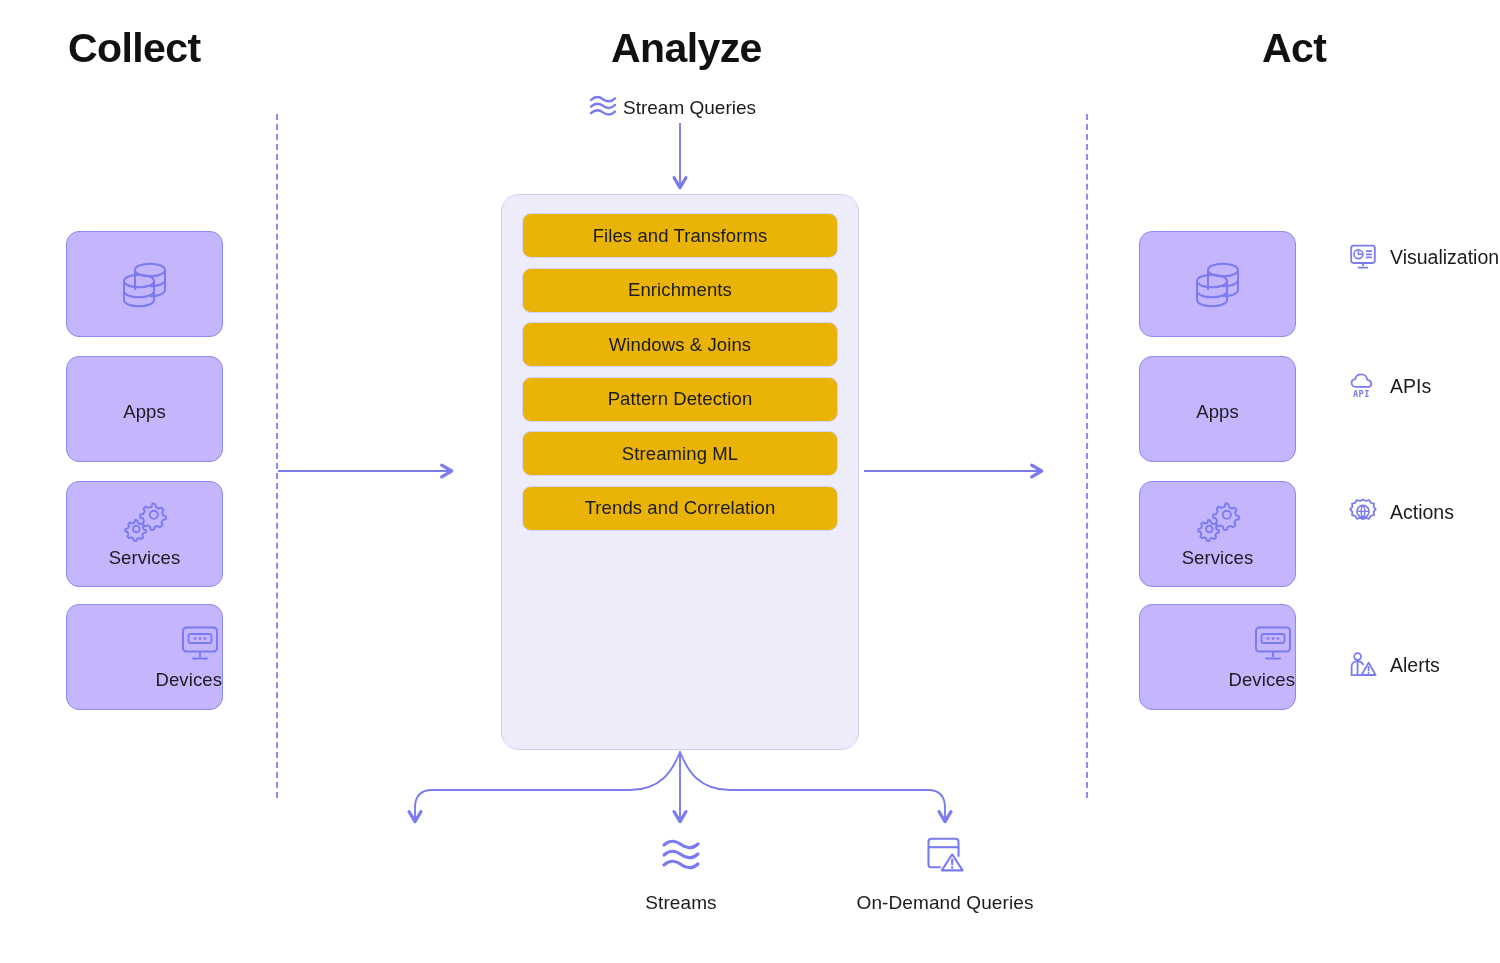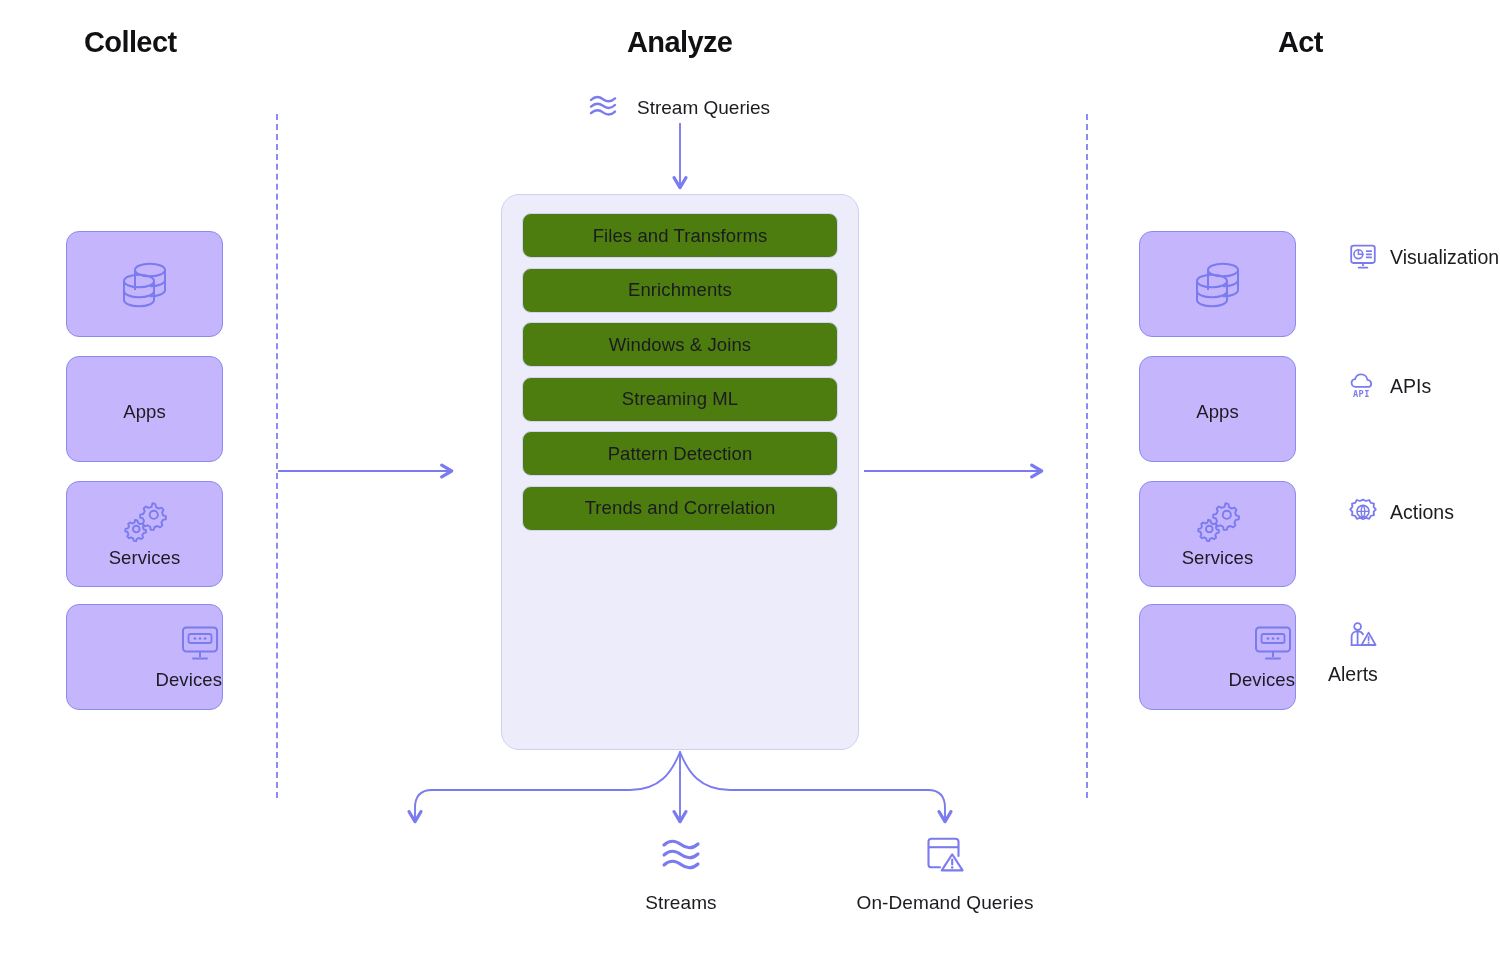--- a/index.html
+++ b/index.html
@@ -6,22 +6,22 @@
   body{
     width:1500px;height:963px;position:relative;overflow:hidden;
     font-family:"Liberation Sans","DejaVu Sans",sans-serif;
     color:#16161a;
     -webkit-font-smoothing:antialiased;
   }
   .stage{position:absolute;left:0;top:0;width:1500px;height:963px;}
 
   
   .col-title{
-    position:absolute;font-size:29px;font-weight:700;letter-spacing:-0.6px;
-    color:#111114;white-space:nowrap;line-height:1;margin-left:16px;
+    position:absolute;font-size:41px;font-weight:700;letter-spacing:-0.6px;
+    color:#111114;white-space:nowrap;line-height:1;
   }
   #title-collect{left:68px;top:28px;}
   #title-analyze{left:611px;top:28px;}
   #title-act{left:1262px;top:28px;}
 
   
   .divider{
     position:absolute;width:0;border-left:2px dashed #8b8bf2;top:114px;height:684px;
   }
   #divider-left{left:276px;}
@@ -43,51 +43,51 @@
   #act-col .card{left:1139px;}
   .row1{top:231px;} .row2{top:356px;} .row3{top:481px;} .row4{top:604px;align-items:flex-end;}
 
   
   #analyze-panel{
     position:absolute;left:501px;top:194px;width:358px;height:556px;
     background:#ececfb;border:1.5px solid #cfcff6;border-radius:18px;
     box-sizing:border-box;padding:18px 20px;
   }
   .stage-item{
-    height:45px;margin-bottom:9.6px;background:#4d7c0f;
+    height:45px;margin-bottom:9.6px;background:#eab308;
     border:1.4px solid #d2d2f7;border-radius:9px;
     display:flex;align-items:center;justify-content:center;
     font-size:18.5px;color:#1b1b20;letter-spacing:.1px;box-sizing:border-box;
   }
   .stage-item:last-child{margin-bottom:0;}
 
   
   #stream-queries{
-    position:absolute;left:588px;top:93px;display:flex;align-items:center;gap:19px;
+    position:absolute;left:588px;top:93px;display:flex;align-items:center;gap:5px;
   }
   #stream-queries .sq-label{font-size:19px;color:#1b1b20;white-space:nowrap;}
 
   
   .output-node{position:absolute;width:230px;text-align:center;top:832px;}
   #output-store{left:301px;}
   #output-streams{left:566px;}
   #output-queries{left:830px;}
   .output-node .out-icon{height:46px;display:flex;align-items:center;justify-content:center;}
   .output-node .out-label{
     margin-top:12px;font-size:19px;color:#1b1b20;line-height:1.38;letter-spacing:.1px;
   }
 
   
   .legend-item{
     position:absolute;left:1328px;display:flex;align-items:center;gap:13px;
   }
   #legend-visualization{top:242px;}
   #legend-apis{top:371px;}
   #legend-actions{top:497px;}
-  #legend-alerts{top:620px;flex-direction:column;}
+  #legend-alerts{top:650px;}
   .legend-item .lg-icon{width:30px;height:30px;display:flex;align-items:center;justify-content:flex-end;line-height:0;margin-left:19px;}
   .legend-item .lg-label{font-size:19.5px;color:#1b1b20;white-space:nowrap;}
 
   
   #connectors{position:absolute;left:0;top:0;width:1500px;height:963px;pointer-events:none;}
 </style>
 </head>
 <body>
 
 <div class="stage">
@@ -179,22 +179,22 @@
         <path d="M3 20.2 C7 16.4 11 16.4 15 19.4 C19 22.4 23 22.4 27 18.6" stroke="#7b7bf0" stroke-width="2.4" stroke-linecap="round"></path>
       </svg>
     </span>
     <span class="sq-label">Stream Queries</span>
   </div>
 
   <div id="analyze-panel">
     <div class="stage-item">Files and Transforms</div>
     <div class="stage-item">Enrichments</div>
     <div class="stage-item">Windows &amp; Joins</div>
+    <div class="stage-item">Pattern Detection</div>
     <div class="stage-item">Streaming ML</div>
-    <div class="stage-item">Pattern Detection</div>
     <div class="stage-item">Trends and Correlation</div>
   </div>
 
 
   <div class="output-node" id="output-streams">
     <div class="out-icon">
       <svg width="42" height="38" viewBox="0 0 42 38" fill="none" xmlns="http://www.w3.org/2000/svg">
         <path d="M4 9 C9.5 4 15 4 21 8.5 C27 13 32.5 13 38 8" stroke="#7b7bf0" stroke-width="3.1" stroke-linecap="round"></path>
         <path d="M4 19 C9.5 14 15 14 21 18.5 C27 23 32.5 23 38 18" stroke="#7b7bf0" stroke-width="3.1" stroke-linecap="round"></path>
         <path d="M4 29 C9.5 24 15 24 21 28.5 C27 33 32.5 33 38 28" stroke="#7b7bf0" stroke-width="3.1" stroke-linecap="round"></path>

